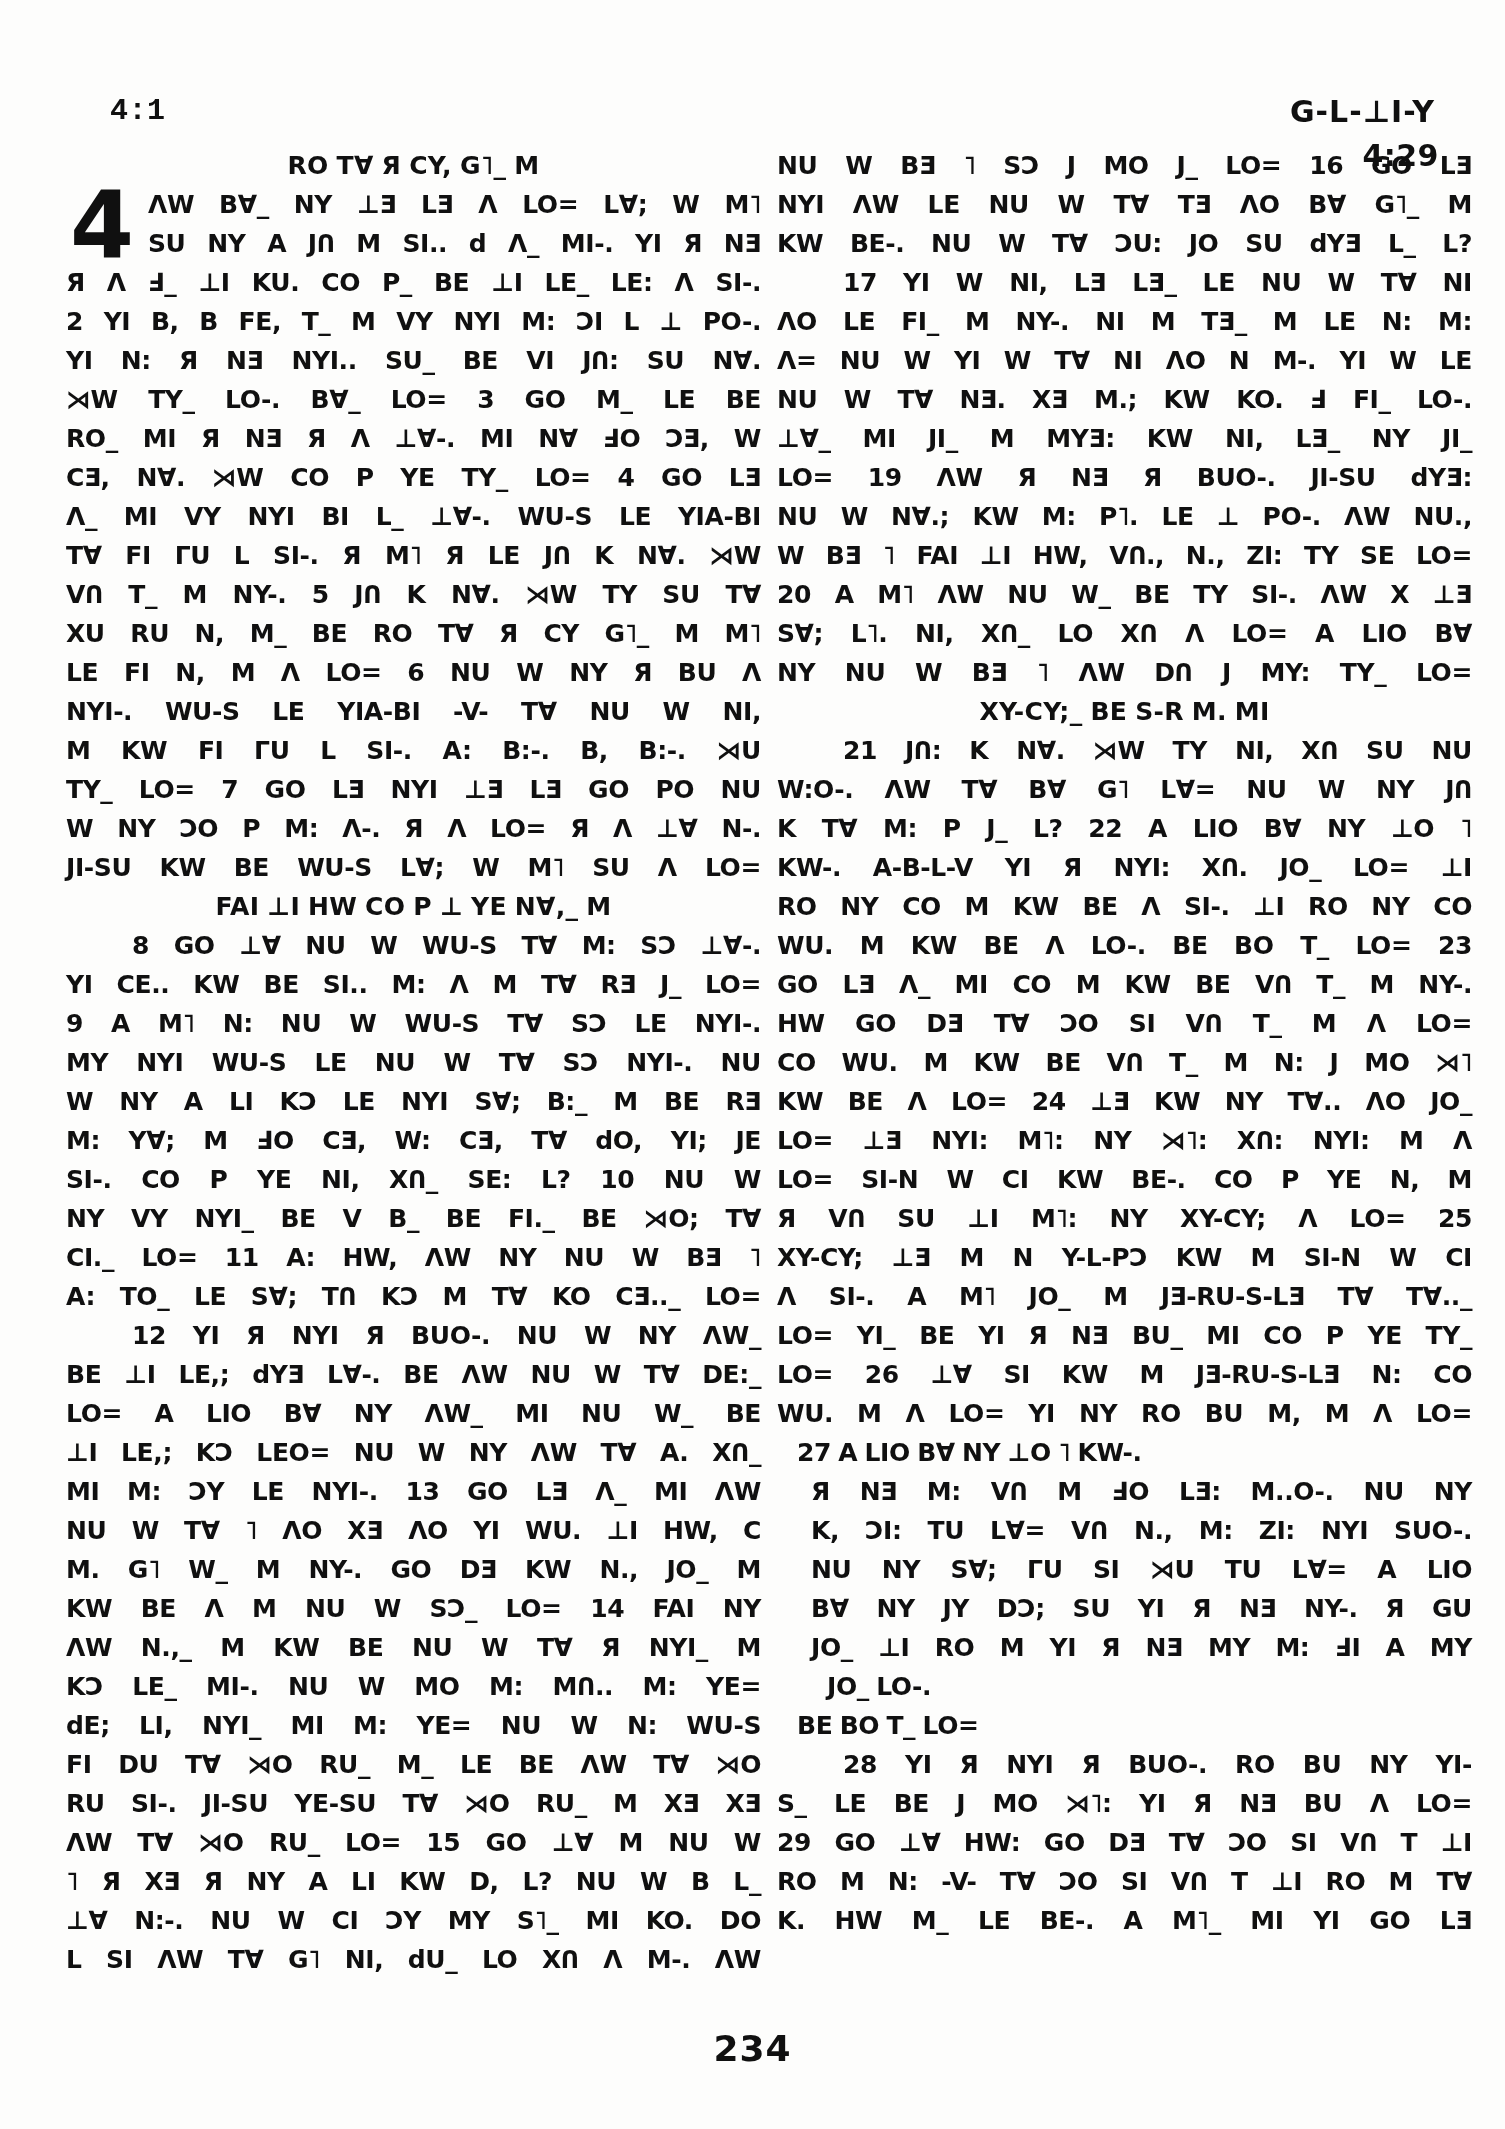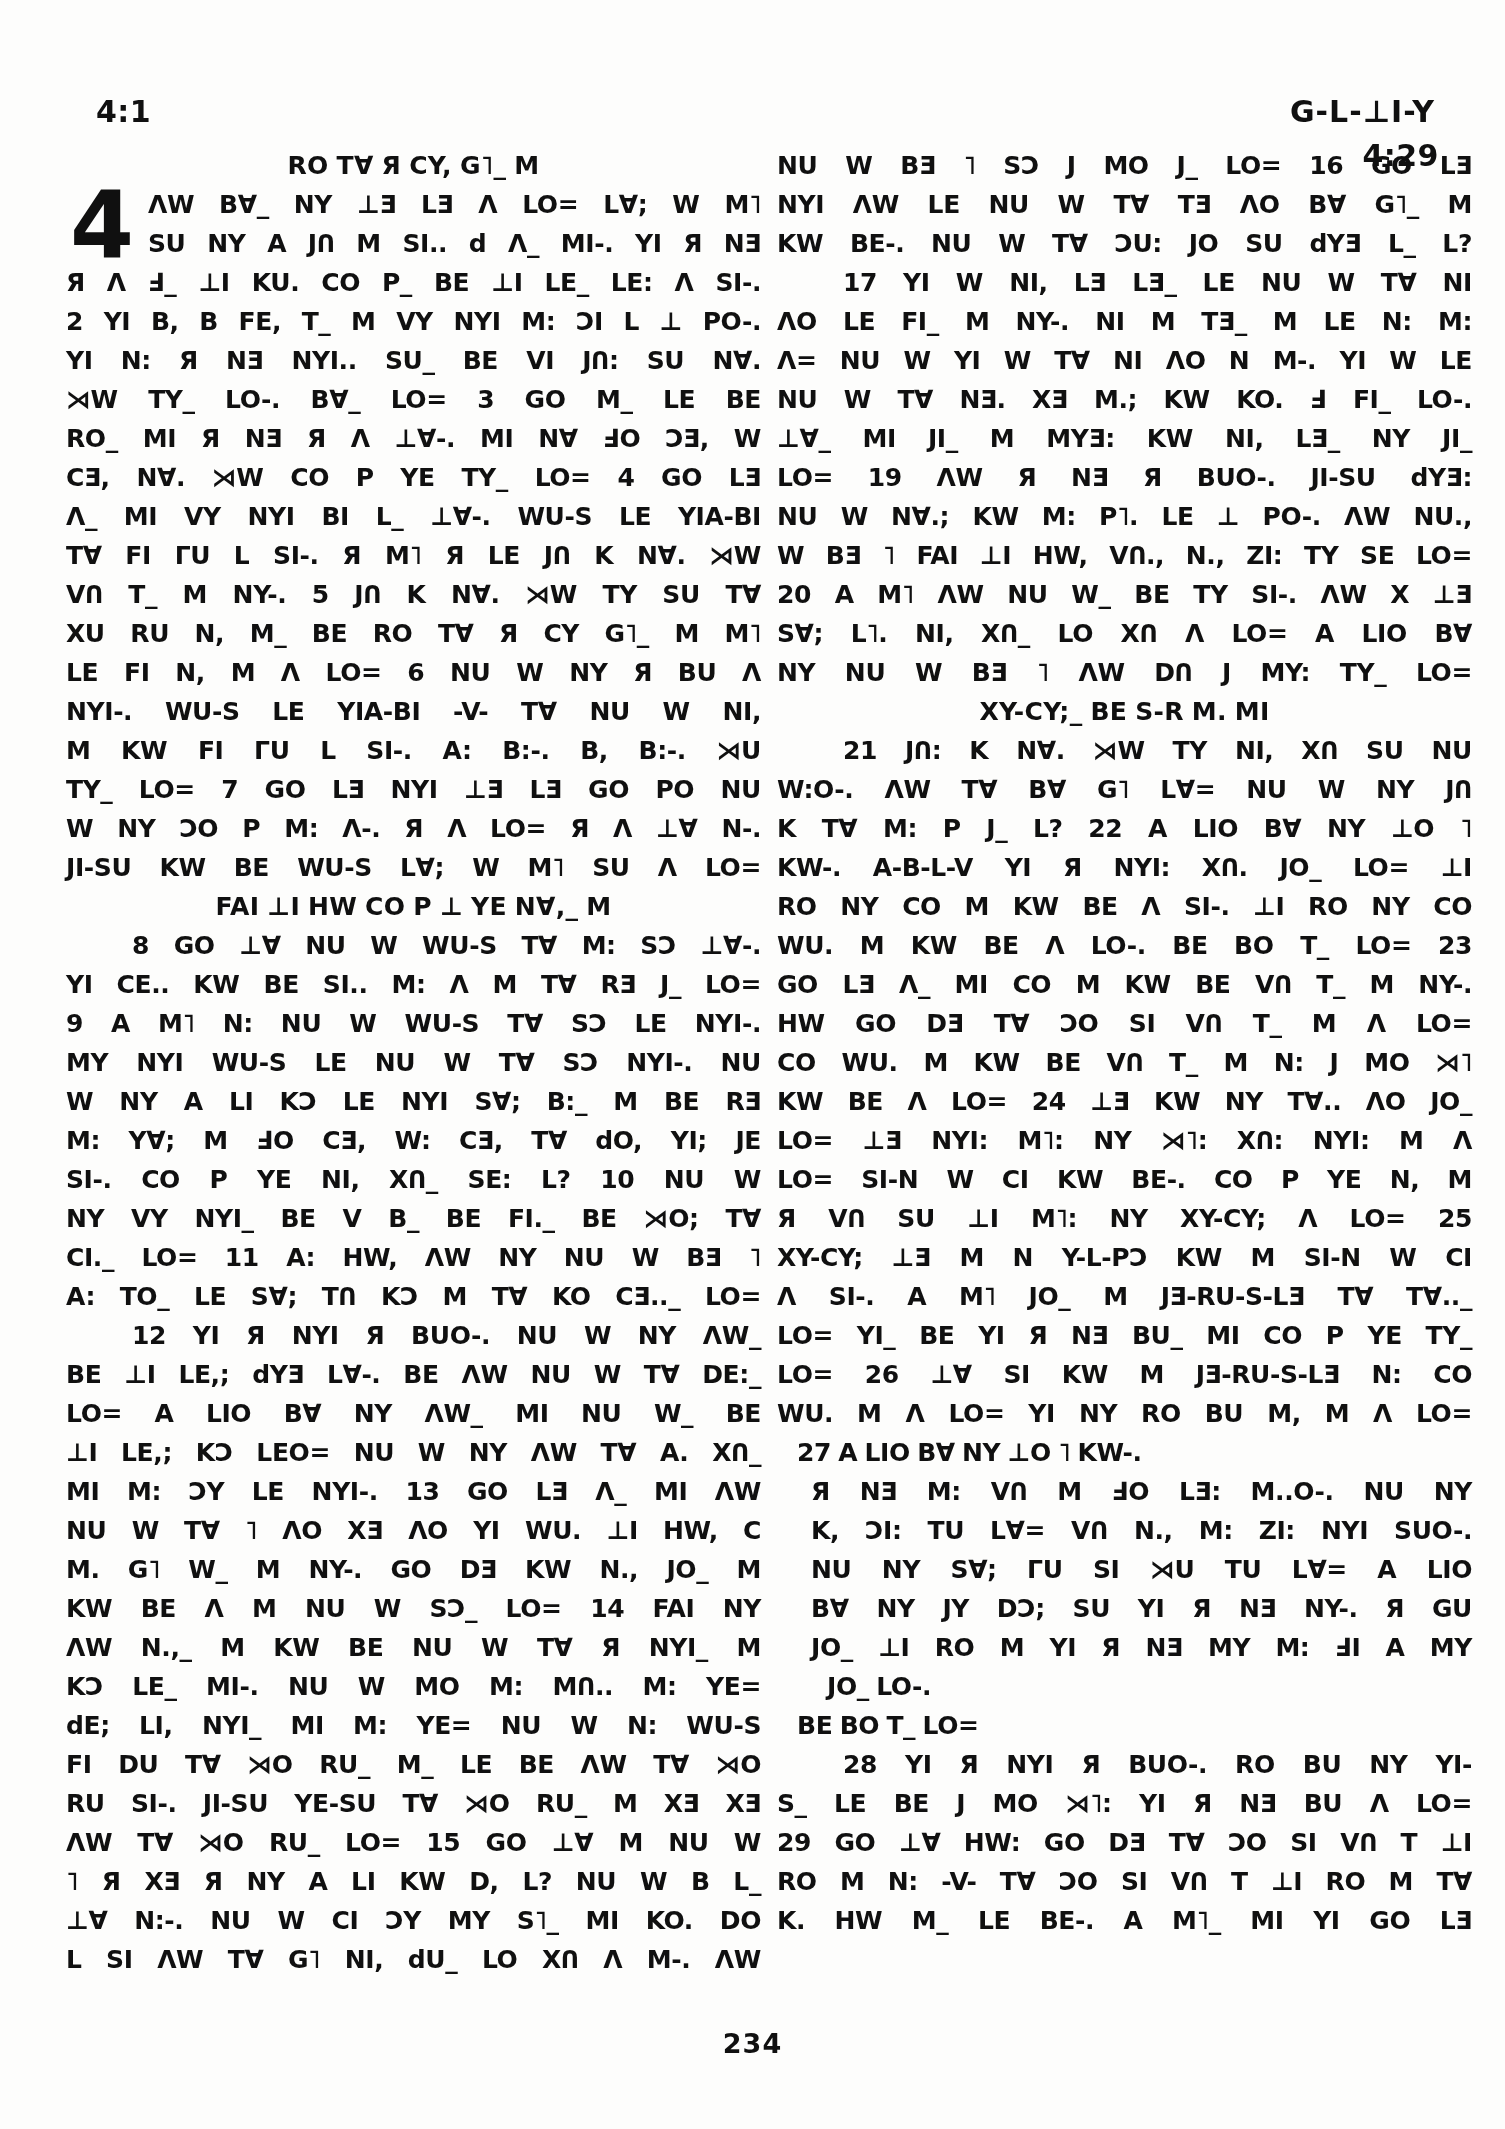--- a/index.html
+++ b/index.html
@@ -10,21 +10,21 @@
     background:#fdfdfc;
     font-family:"DejaVu Sans", sans-serif;
     font-weight:700;
     color:#101010;
     overflow:hidden;
   }
   .header{
     position:absolute;top:94px;left:92px;right:66px;height:40px;
     font-size:30px;letter-spacing:0.5px;
   }
-  .header .ref-left{position:absolute;left:4px;top:0;}
+  .header .ref-left{position:absolute;left:18px;top:0;font-family:Liberation Mono, monospace;}
   .header .ref-right{position:absolute;right:0;top:0;margin-top:44px;}
   .header .title{position:absolute;left:0;right:4px;text-align:right;top:0;letter-spacing:1px;}
   .columns{
     position:absolute;top:146px;left:66px;
     display:flex;gap:16px;
   }
   .col{
     width:695px;
     font-size:25px;
     line-height:39px;
@@ -47,21 +47,21 @@
   .si  {text-align:left;margin-left:50px;}
   
   .h   {text-align:center;text-align-last:center;letter-spacing:0.3px;}
   .dropcap{
     position:absolute;left:4px;top:44px;
     font-size:92px;line-height:72px;font-weight:700;
     letter-spacing:0;
   }
   .footer{
     position:absolute;top:2028px;left:0;right:0;
-    text-align:center;font-size:27px;letter-spacing:1px;
+    text-align:center;font-size:36px;letter-spacing:1px;
   }
 </style>
 </head>
 <body>
 
 <div class="page">
 
   <div class="header">
     <span class="ref-left">4:1</span>
     <span class="title">G-L-⊥I-Y</span>

